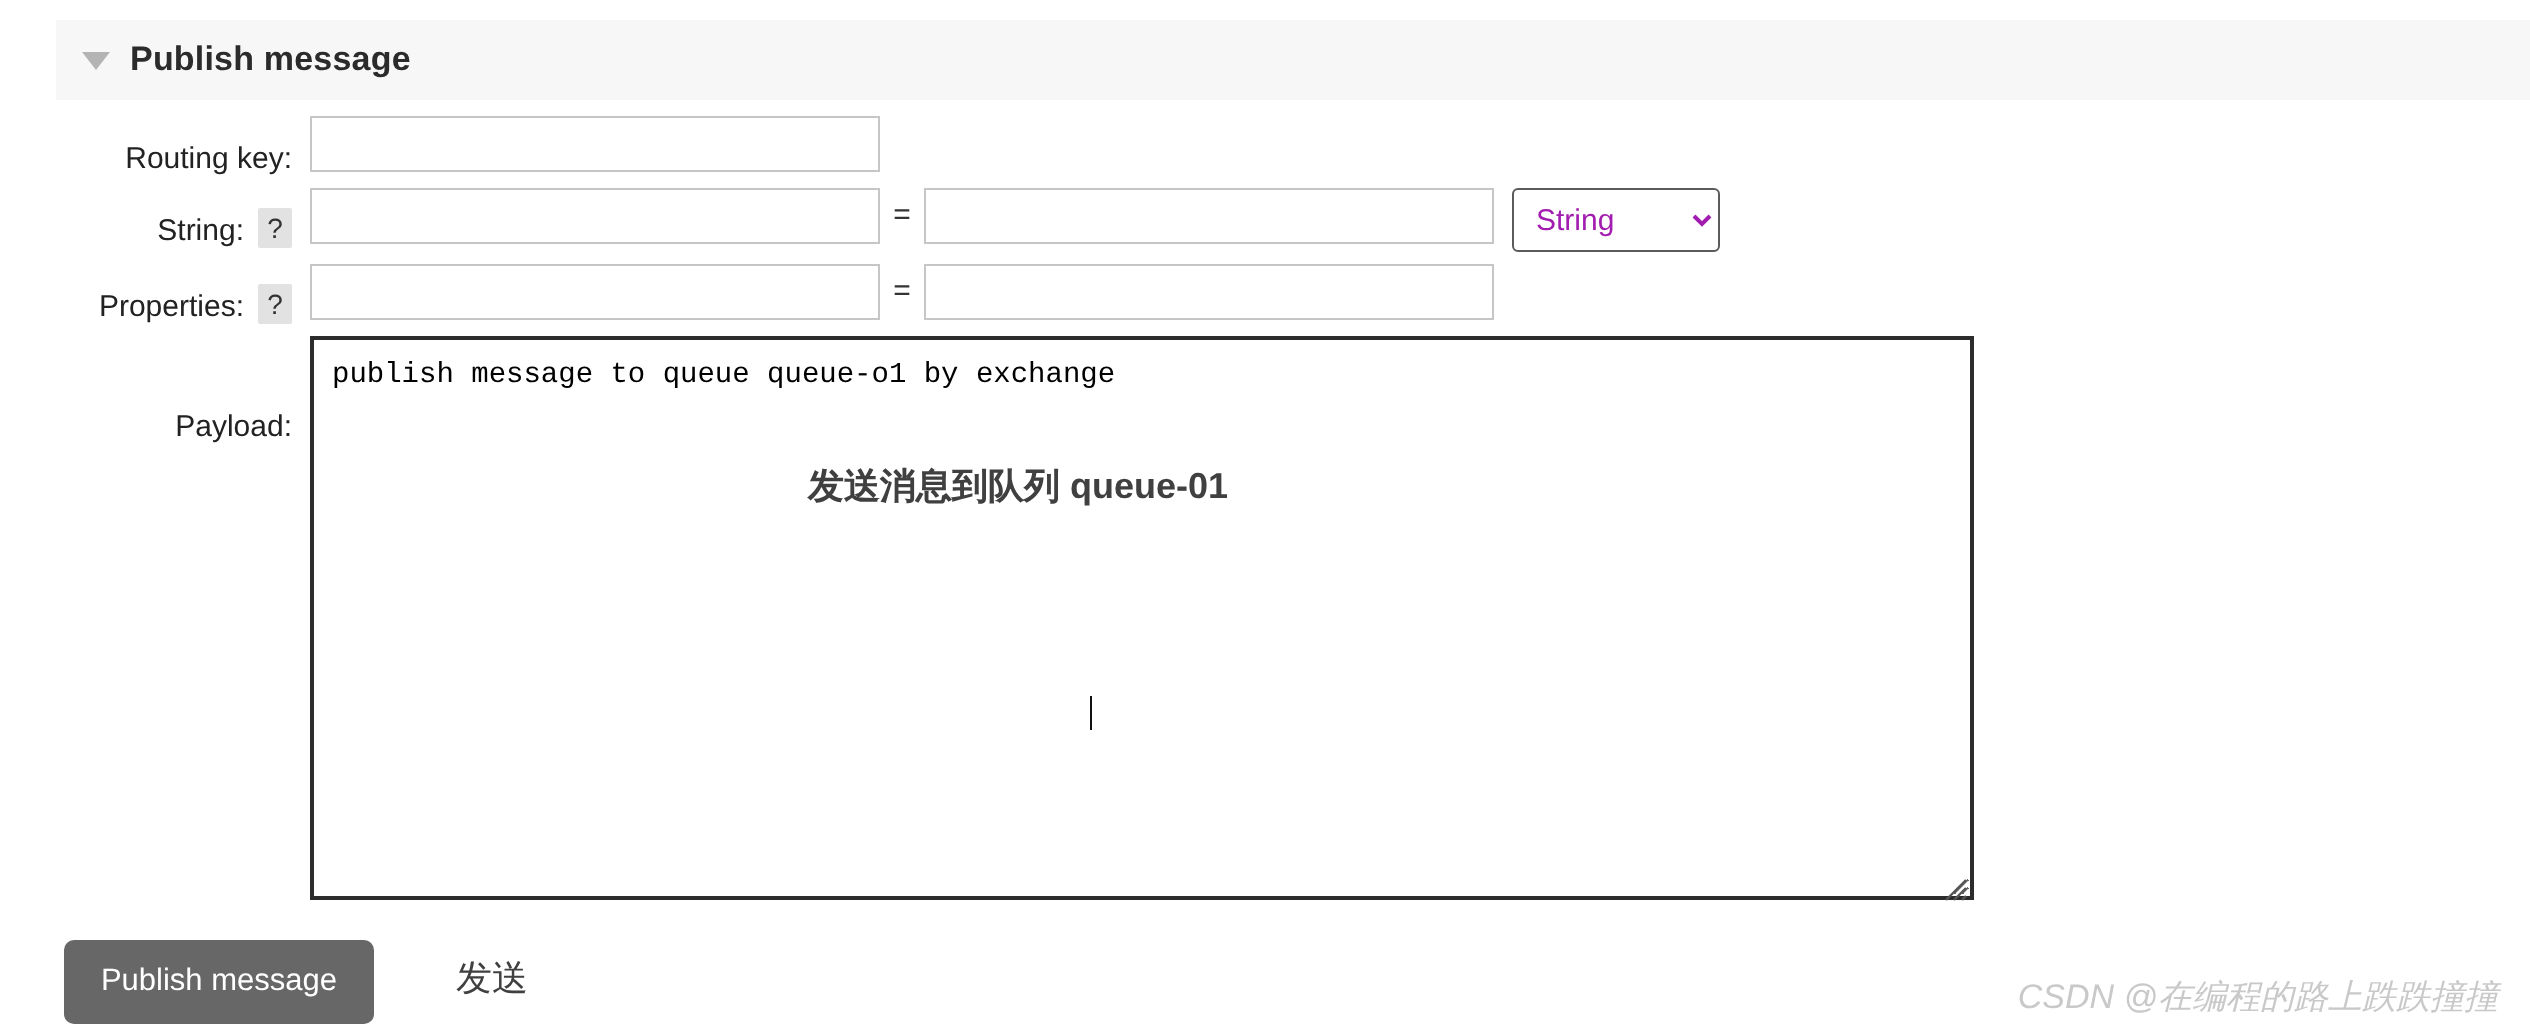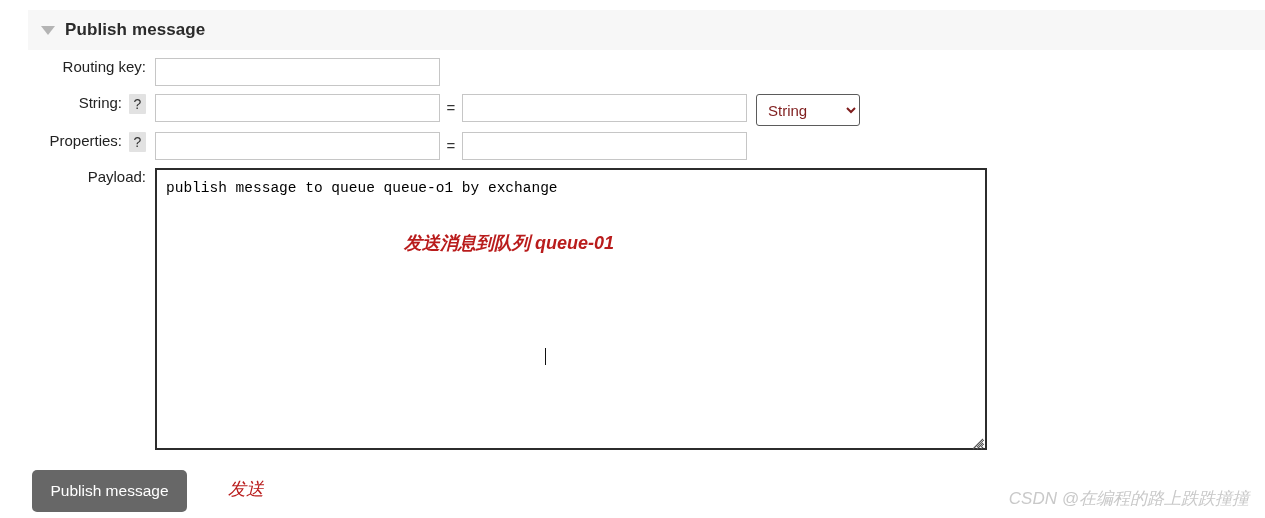--- a/index.html
+++ b/index.html
@@ -55,26 +55,26 @@
   .form-row {
     display: flex;
     align-items: flex-start;
     margin-bottom: 6px;
   }
   .label-cell {
     width: 155px;
     flex: none;
     display: flex;
     justify-content: flex-end;
-    align-items: flex-start;
+    align-items: flex-end;
     padding-right: 9px;
     box-sizing: border-box;
     height: 30px;
   }
-  .label-cell.payload-label { height: 30px; }
+  .label-cell.payload-label { height: 30px; margin-top: 24px; }
   .field-label {
     font-size: 15px;
     color: #222222;
     white-space: nowrap;
   }
   .help-badge {
     display: inline-block;
     margin-left: 7px;
     width: 17px;
     height: 20px;
@@ -112,21 +112,21 @@
   .type-select {
     margin-left: 9px;
     width: 104px;
     height: 32px;
     box-sizing: border-box;
     border: 1px solid #5b5b5b;
     border-radius: 3px;
     background: #ffffff;
     font-family: "Liberation Sans", sans-serif;
     font-size: 15px;
-    color: #7f1d1d;
+    color: #a21caf;
     padding-left: 7px;
     outline: none;
   }
 
   
   .payload-wrap {
     position: relative;
   }
   .payload-area {
     width: 832px;
@@ -156,24 +156,23 @@
     right: 3px;
     bottom: 3px;
     width: 14px;
     height: 14px;
     pointer-events: none;
   }
 
   
   .annotation {
     position: absolute;
-    color: #b91c1c;
+    color: #404040;
     font-family: "Liberation Sans", sans-serif;
     white-space: nowrap;
-    font-style: italic;
   }
   .annot-payload {
     left: 404px;
     top: 231px;
     font-size: 18px;
     font-weight: bold;
   }
   .annot-send {
     left: 228px;
     top: 477px;

